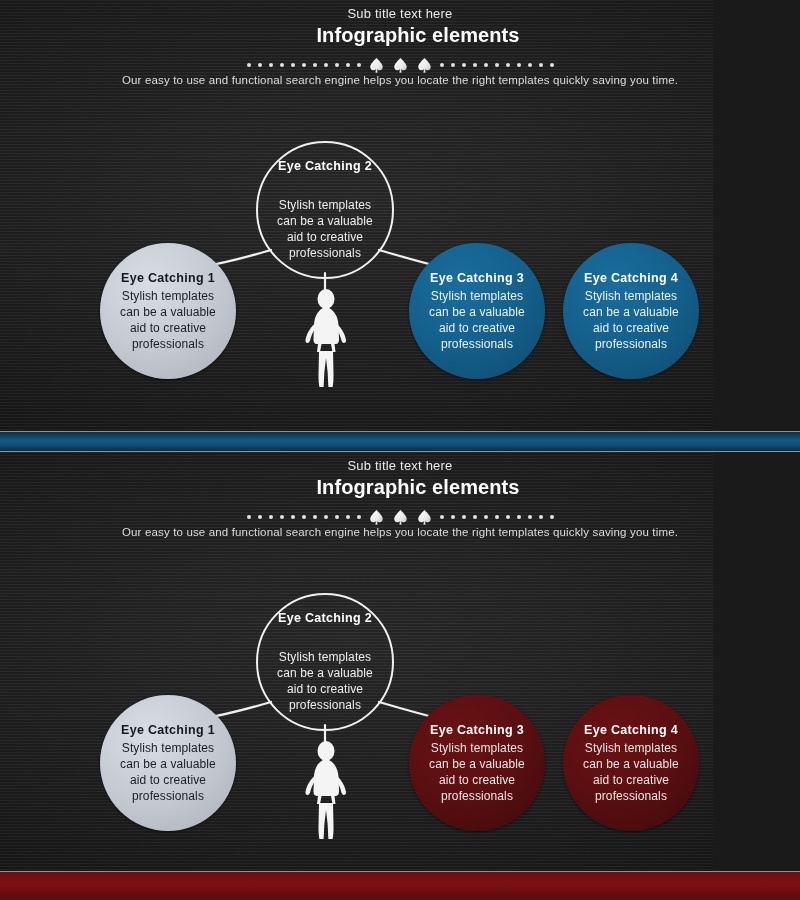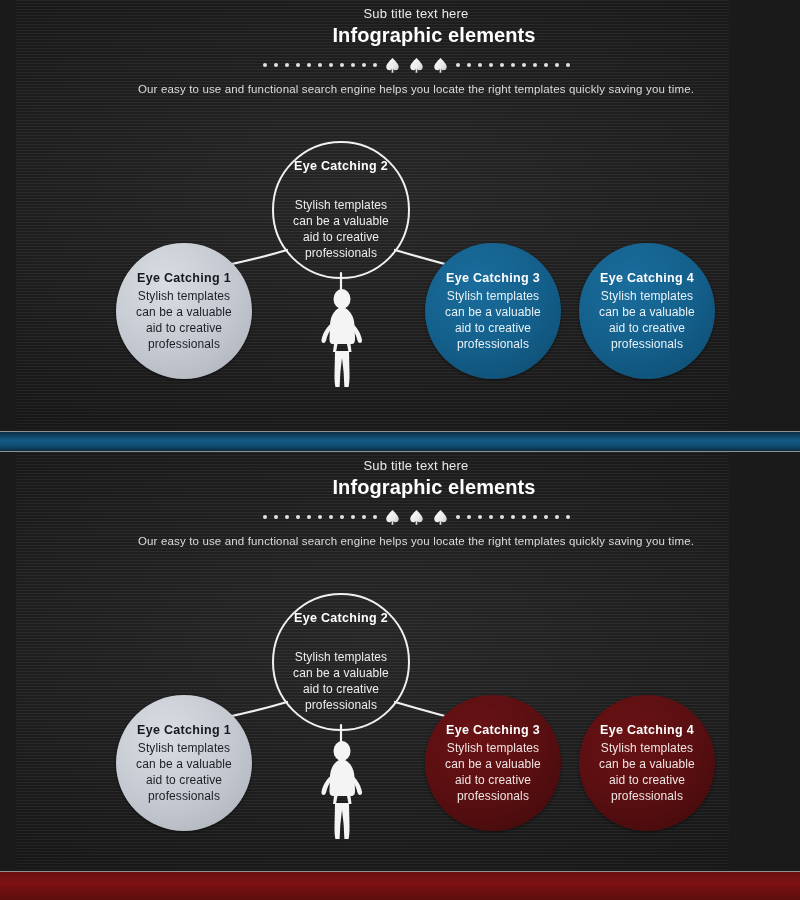--- a/index.html
+++ b/index.html
@@ -17,21 +17,21 @@
   .stage {
     position: relative;
     width: 800px;
     height: 900px;
     background: #1a1a1a;
   }
 
   
   .panel {
     position: absolute;
-    left: 16px;
+    left: 0;
     width: 713px;
     box-sizing: border-box;
     background-color: #222121;
     background-image:
       repeating-linear-gradient(
         to bottom,
         rgba(255,255,255,0.030) 0px,
         rgba(255,255,255,0.030) 1px,
         rgba(0,0,0,0.16) 1px,
         rgba(0,0,0,0.16) 3px
@@ -104,21 +104,20 @@
     flex: none;
   }
   .orn-spade {
     width: 15px;
     height: 17px;
     flex: none;
     margin: 0 1px;
   }
 
   .lede {
-    margin-top: 9px;
     font-size: 11.5px;
     color: #dcdcdc;
     letter-spacing: 0.15px;
   }
 
   
   .diagram { position: absolute; left: 0; top: 0; width: 800px; height: 100%; }
   .connectors { position: absolute; left: 0; top: 0; }
 
   .node {

